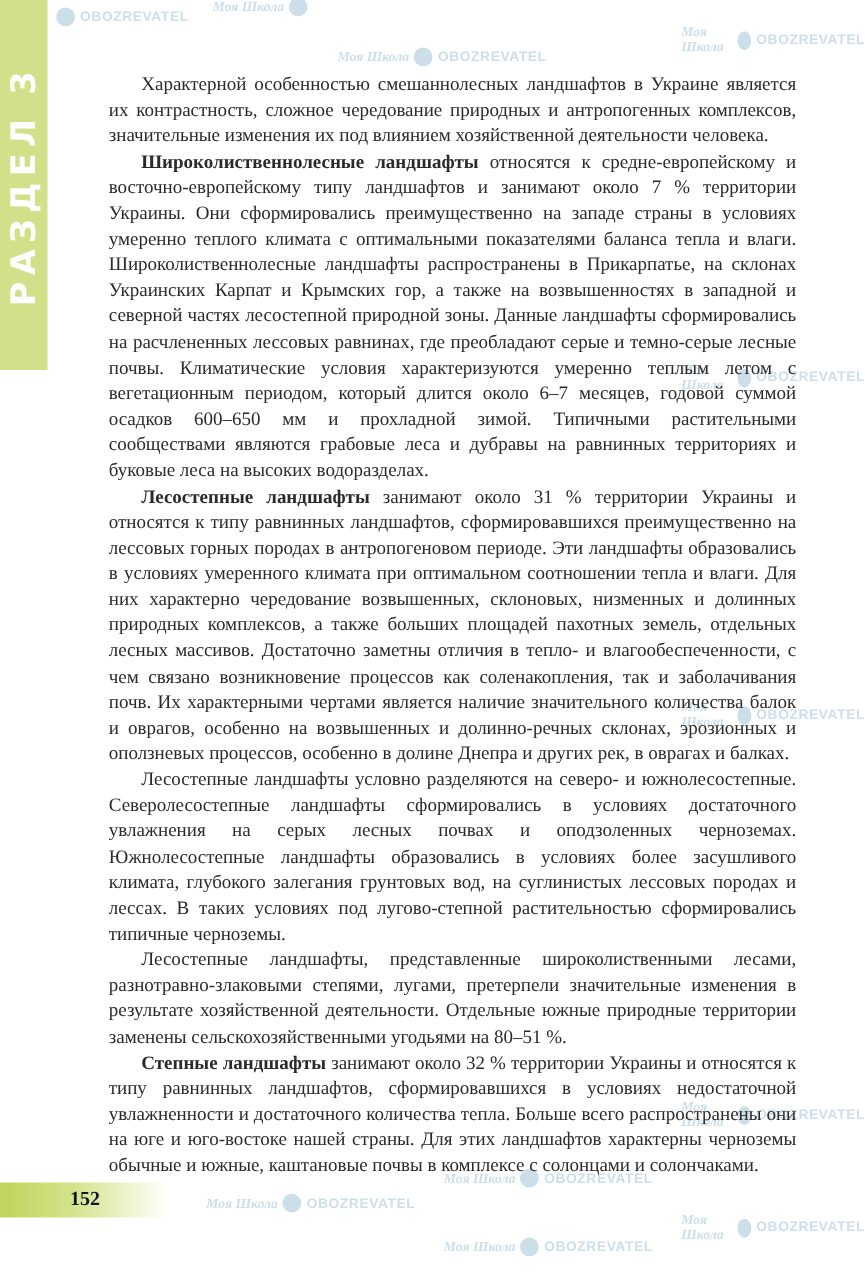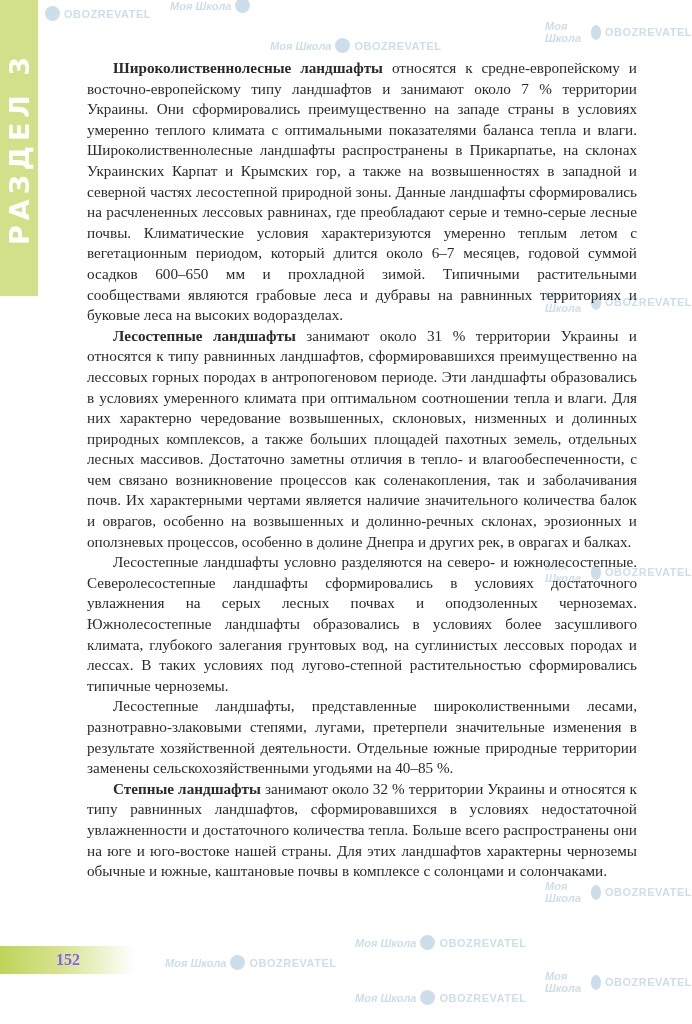--- a/index.html
+++ b/index.html
@@ -31,28 +31,28 @@
   }
   .content p { margin: 0; text-indent: 26px; }
   .content b.term { font-weight: bold; }
   .page-band {
     position: absolute; left: 0; top: 946px; width: 135px; height: 28px;
     background: linear-gradient(to right, #bed45a 0%, #d6e48e 45%, rgba(255,255,255,0) 100%);
   }
   .page-number {
     position: absolute; left: 56px; top: 951px;
     font-family: "Liberation Serif", "DejaVu Serif", serif;
-    font-weight: bold; font-size: 16px; color: #8b5cf6;
+    font-weight: bold; font-size: 16px; color: #0f172a;
   }
   .wm {
     position: absolute; display: flex; align-items: center; gap: 4px;
     color: #bcd3e2; font-family: "Liberation Sans", "DejaVu Sans", sans-serif;
     font-size: 11px; opacity: 0.75; pointer-events: none;
   }
-  .wm .wm-school { font-style: italic; font-weight: bold; }
+  .wm .wm-school { font-style: italic; font-weight: bold; font-family: Liberation Serif, serif; }
   .wm .wm-circle {
     width: 15px; height: 15px; border-radius: 50%; background: #bcd3e2;
     display: inline-block;
   }
   .wm .wm-brand { letter-spacing: 0.5px; font-weight: bold; }
 </style>
 </head>
 <body>
 
 <div class="wm" style="left:45px;top:6px;">
@@ -108,21 +108,22 @@
     <span class="wm-circle"></span>
     <span class="wm-brand">OBOZREVATEL</span>
   </div>
 
 <div class="side-band"></div>
 <div class="side-label">
   <span>РАЗДЕЛ 3</span>
 </div>
 
 <div class="content">
+  <p><span>Характерной особенностью смешаннолесных ландшафтов в Украине является их контрастность, сложное чередование природных и антропогенных комплексов, значительные изменения их под влиянием хозяйственной деятельности человека.</span></p>
   <p><b class="term">Широколиственнолесные ландшафты</b><span> относятся к средне-европейскому и восточно-европейскому типу ландшафтов и занимают около 7 % территории Украины. Они сформировались преимущественно на западе страны в условиях умеренно теплого климата с оптимальными показателями баланса тепла и влаги. Широколиственнолесные ландшафты распространены в Прикарпатье, на склонах Украинских Карпат и Крымских гор, а также на возвышенностях в западной и северной частях лесостепной природной зоны. Данные ландшафты сформировались на расчлененных лессовых равнинах, где преобладают серые и темно-серые лесные почвы. Климатические условия характеризуются умеренно теплым летом с вегетационным периодом, который длится около 6–7 месяцев, годовой суммой осадков 600–650 мм и прохладной зимой. Типичными растительными сообществами являются грабовые леса и дубравы на равнинных территориях и буковые леса на высоких водоразделах.</span></p>
   <p><b class="term">Лесостепные ландшафты</b><span> занимают около 31 % территории Украины и относятся к типу равнинных ландшафтов, сформировавшихся преимущественно на лессовых горных породах в антропогеновом периоде. Эти ландшафты образовались в условиях умеренного климата при оптимальном соотношении тепла и влаги. Для них характерно чередование возвышенных, склоновых, низменных и долинных природных комплексов, а также больших площадей пахотных земель, отдельных лесных массивов. Достаточно заметны отличия в тепло- и влагообеспеченности, с чем связано возникновение процессов как соленакопления, так и заболачивания почв. Их характерными чертами является наличие значительного количества балок и оврагов, особенно на возвышенных и долинно-речных склонах, эрозионных и оползневых процессов, особенно в долине Днепра и других рек, в оврагах и балках.</span></p>
   <p><span>Лесостепные ландшафты условно разделяются на северо- и южнолесостепные. Северолесостепные ландшафты сформировались в условиях достаточного увлажнения на серых лесных почвах и оподзоленных черноземах. Южнолесостепные ландшафты образовались в условиях более засушливого климата, глубокого залегания грунтовых вод, на суглинистых лессовых породах и лессах. В таких условиях под лугово-степной растительностью сформировались типичные черноземы.</span></p>
-  <p><span>Лесостепные ландшафты, представленные широколиственными лесами, разнотравно-злаковыми степями, лугами, претерпели значительные изменения в результате хозяйственной деятельности. Отдельные южные природные территории заменены сельскохозяйственными угодьями на 40–85 %.</span></p>
+  <p><span>Лесостепные ландшафты, представленные широколиственными лесами, разнотравно-злаковыми степями, лугами, претерпели значительные изменения в результате хозяйственной деятельности. Отдельные южные природные территории заменены сельскохозяйственными угодьями на 80–51 %.</span></p>
   <p><b class="term">Степные ландшафты</b><span> занимают около 32 % территории Украины и относятся к типу равнинных ландшафтов, сформировавшихся в условиях недостаточной увлажненности и достаточного количества тепла. Больше всего распространены они на юге и юго-востоке нашей страны. Для этих ландшафтов характерны черноземы обычные и южные, каштановые почвы в комплексе с солонцами и солончаками.</span></p>
 </div>
 
 <div class="page-band"></div>
 <div class="page-number">152</div>
 
 </body></html>

